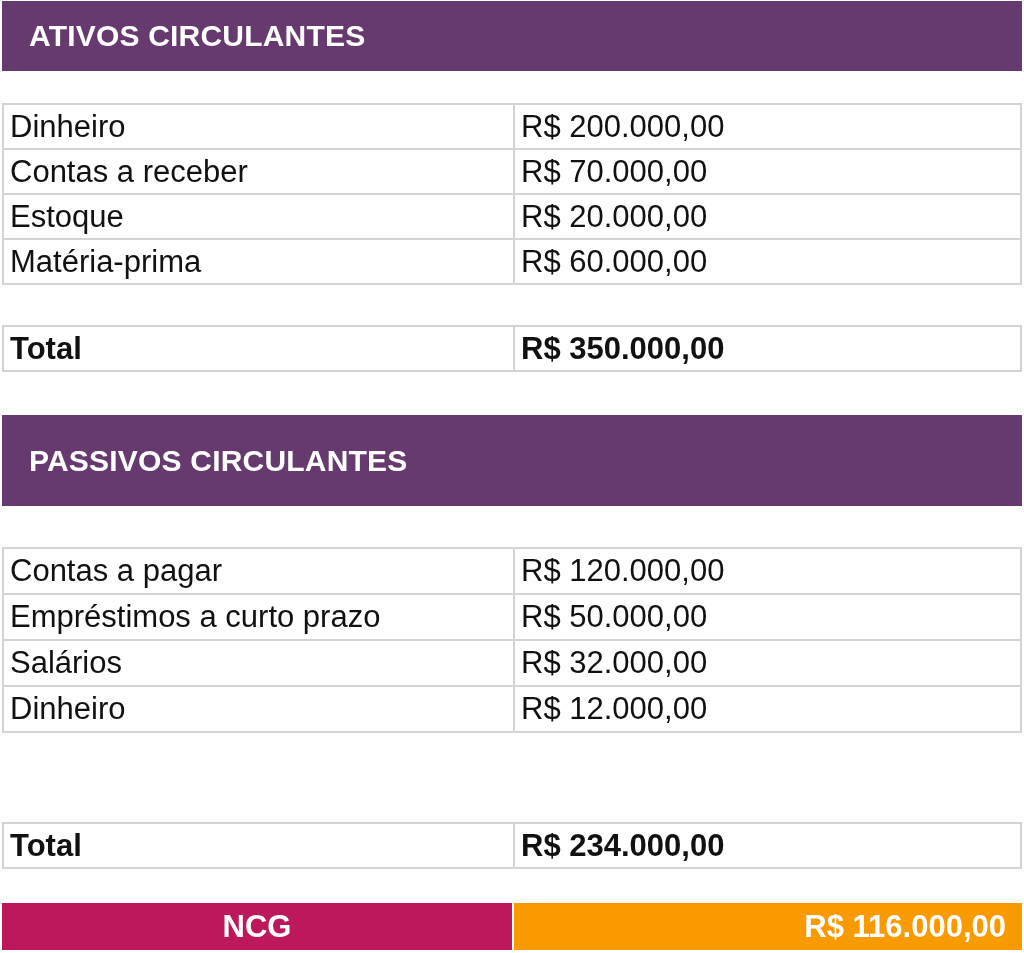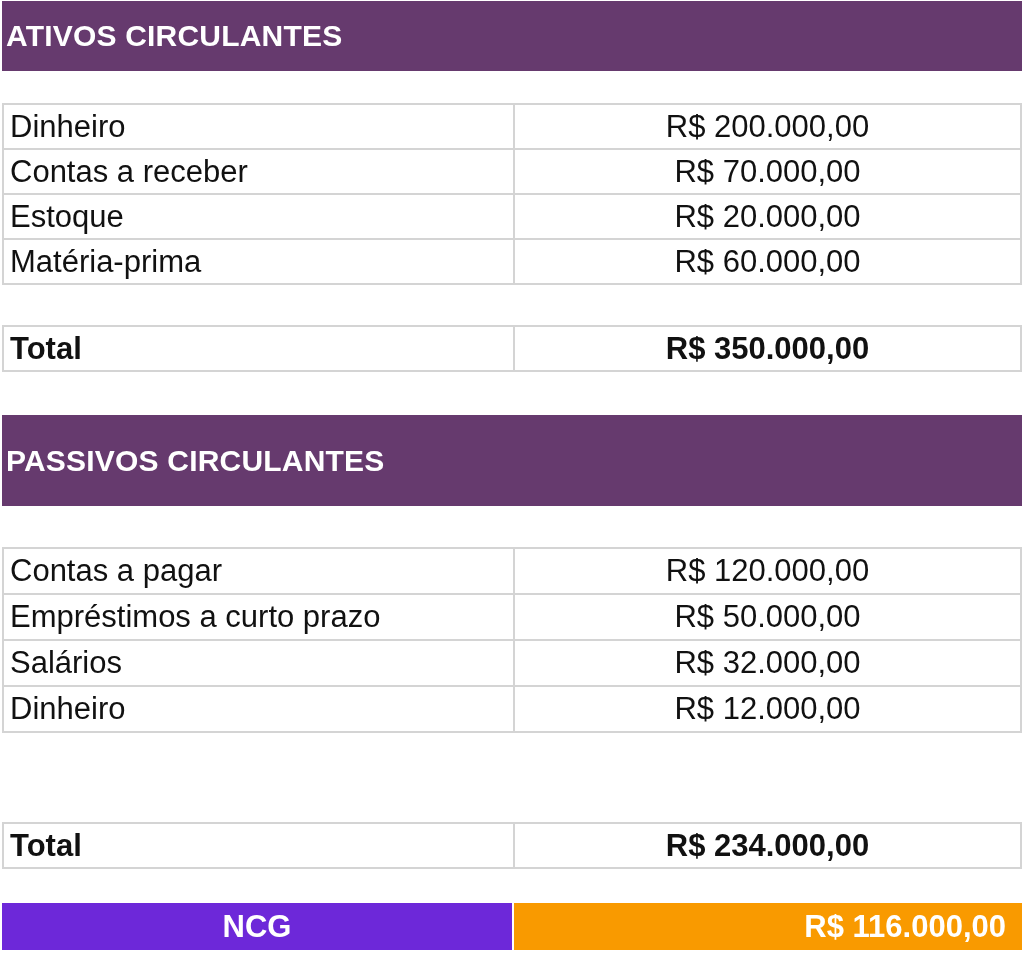--- a/index.html
+++ b/index.html
@@ -1,35 +1,35 @@
 <!DOCTYPE html>
 <html><head>
   <meta charset="utf-8">
   <style>
     html, body { margin: 0; padding: 0; background: #ffffff; }
     body { width: 1024px; height: 953px; position: relative; overflow: hidden;
            font-family: "Liberation Sans", "DejaVu Sans", sans-serif; color: #111; }
     .header { position: absolute; left: 2px; width: 1020px; background: #663a6e; color: #fff;
-              font-weight: bold; font-size: 30px; box-sizing: border-box; padding-left: 4px;
+              font-weight: bold; font-size: 30px; box-sizing: border-box; padding-left: 27px;
               display: flex; align-items: center; letter-spacing: 0.2px; }
     #h1 { top: 1px; height: 70px; }
     #h2 { top: 408px; height: 91px; margin-top: 7px; }
     table { position: absolute; left: 2px; width: 1020px; border-collapse: collapse; table-layout: fixed; }
     td { border: 2px solid #d4d4d4; padding: 0 6px; font-size: 31px; white-space: nowrap; }
     td.label { width: 497px; text-align: left; }
-    td.value { text-align: center; }
+    td.value { text-align: left; }
     #t1 td { height: 43px; }
     #t2 td { height: 44px; margin-top: 46px; }
     .total td { height: 43px; font-weight: bold; }
     #tot1 { top: 325px; }
     #tot2 { top: 822px; }
     #t1 { top: 103px; }
     #t2 { top: 547px; }
     #ncg { position: absolute; top: 903px; left: 2px; width: 1020px; height: 47px; display: flex; }
-    #ncg .ncg-label { width: 510px; background: #6d28d9; color: #fff; font-weight: bold; font-size: 31px;
+    #ncg .ncg-label { width: 510px; background: #be185d; color: #fff; font-weight: bold; font-size: 31px;
                       display: flex; align-items: center; justify-content: center; }
     #ncg .ncg-value { flex: 1; background: #f99a00; color: #fff; font-weight: bold; font-size: 31px;
                       display: flex; align-items: center; justify-content: flex-end; padding-right: 16px;
                       border-left: 2px solid #fff; }
   </style>
 </head>
 <body>
 
 <div id="h1" class="header">
   <span>ATIVOS CIRCULANTES</span>

